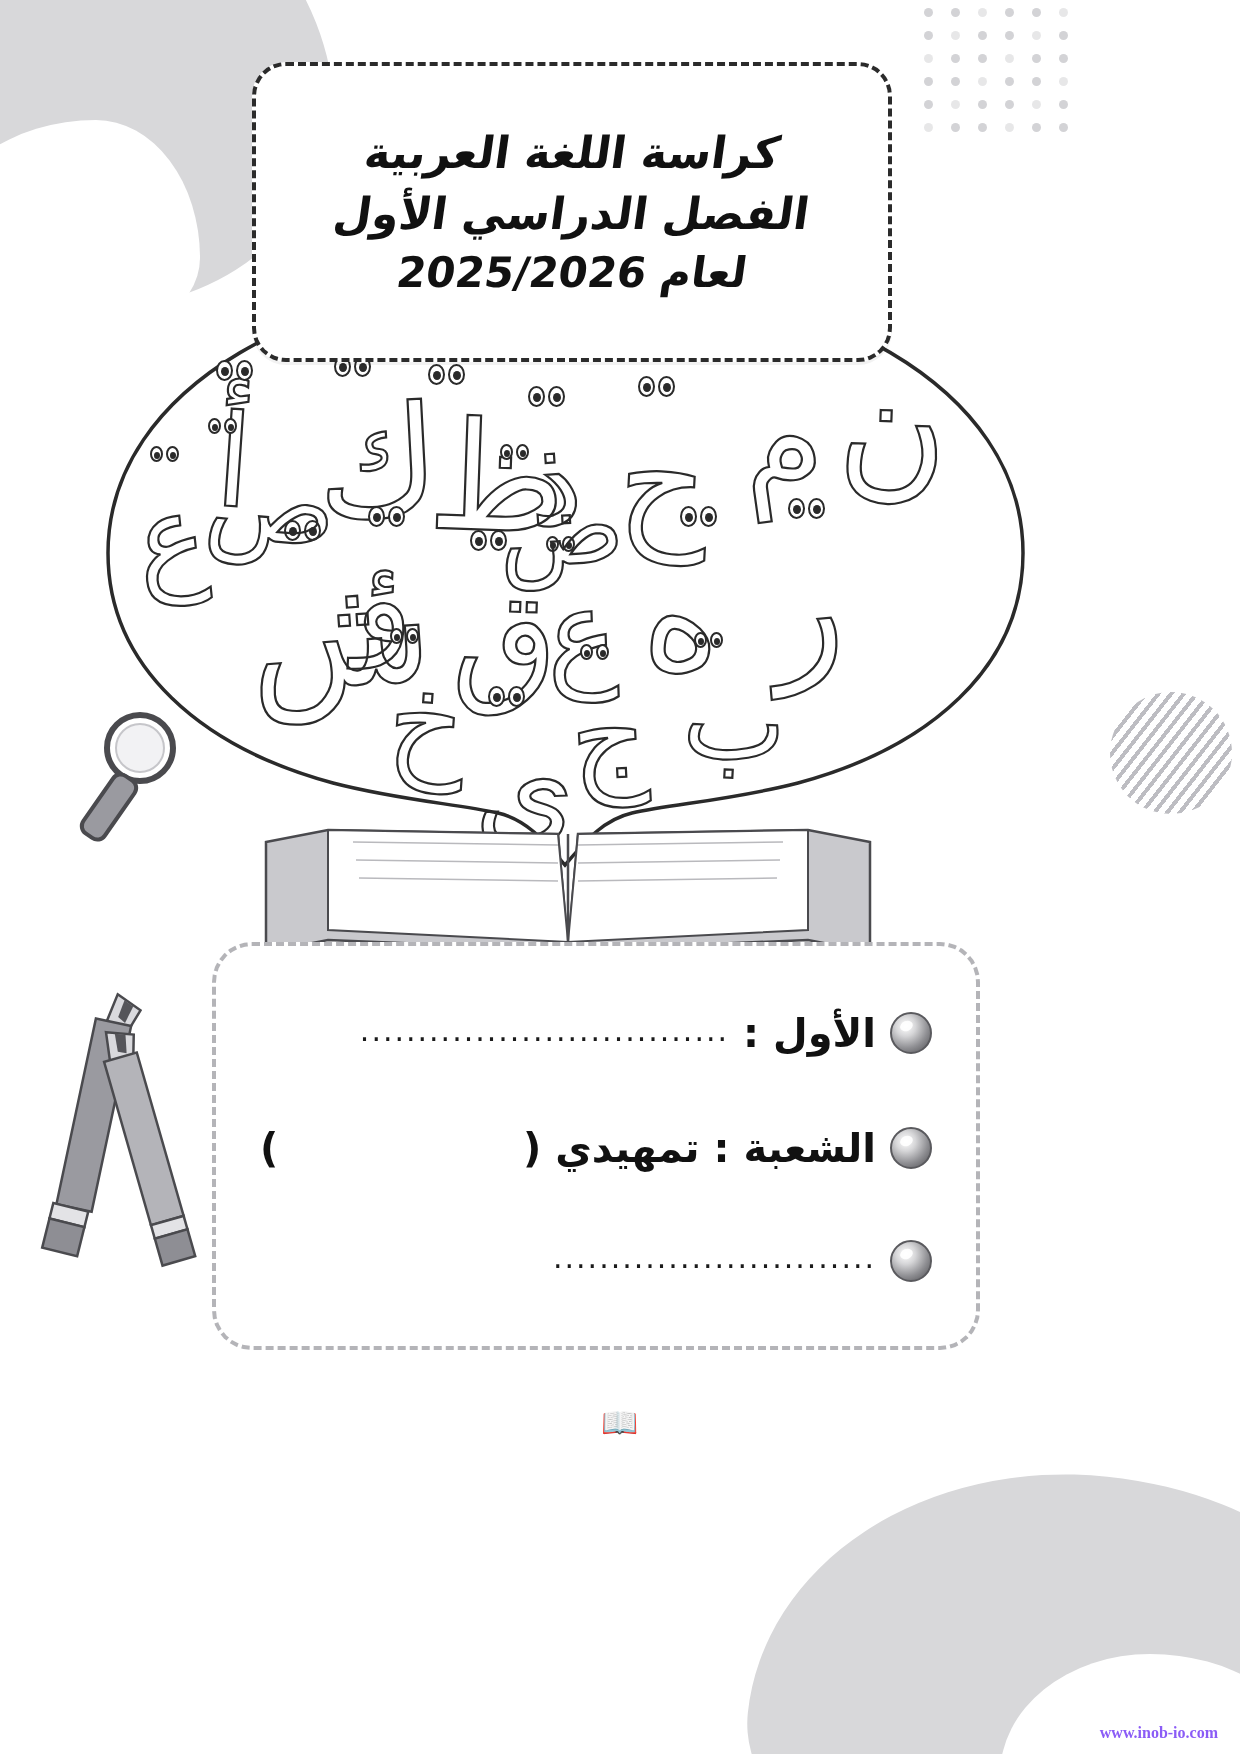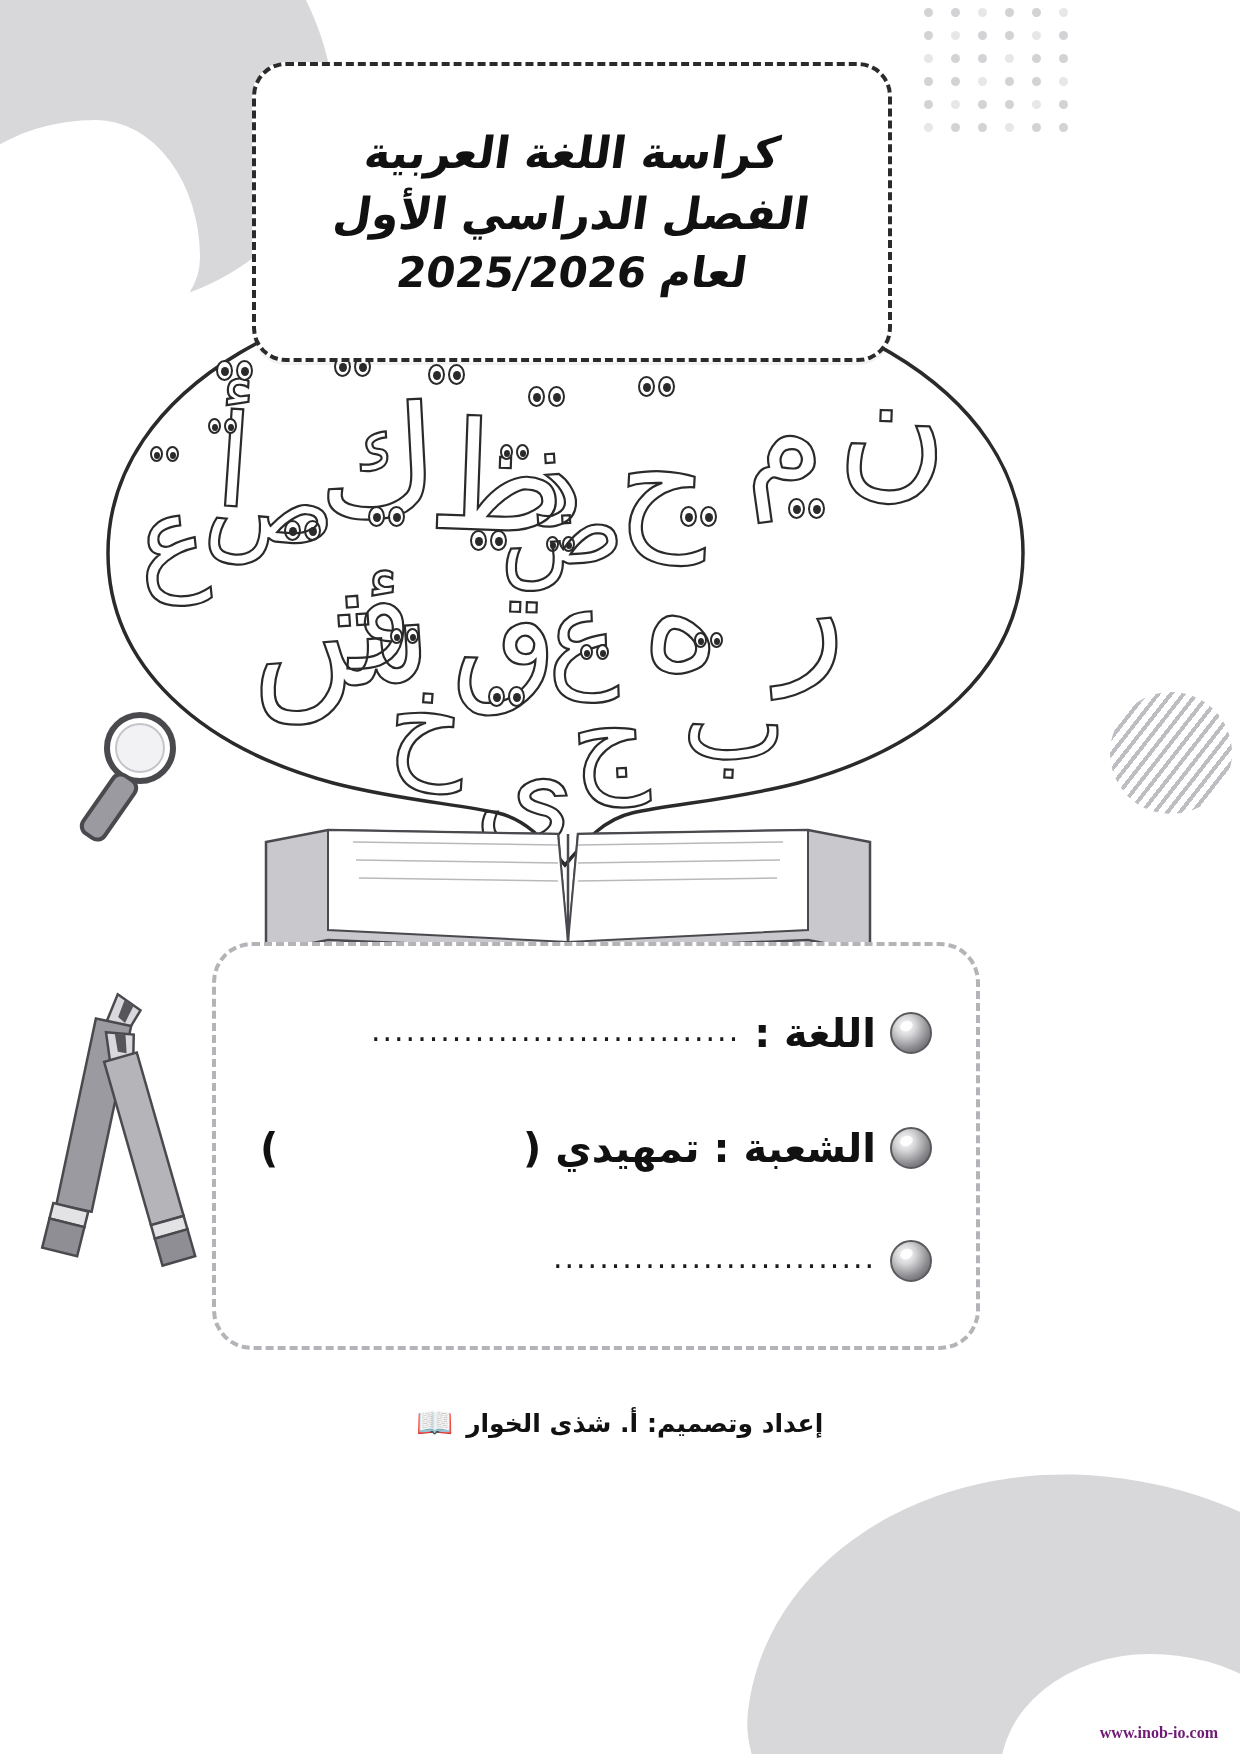--- a/index.html
+++ b/index.html
@@ -258,21 +258,21 @@
   }
   .credit-icon { font-size: 30px; line-height: 1; }
 
   
   .watermark {
     position: absolute;
     right: 22px; bottom: 12px;
     font-family: "Liberation Serif", serif;
     font-size: 16px;
     font-weight: bold;
-    color: #701a75;
+    color: #8b5cf6;
     z-index: 12;
   }
 </style>
 </head>
 <body>
 
 <div id="page">
 
   <div class="blob-topleft"></div>
   <div class="blob-topleft-2"></div>
@@ -474,38 +474,37 @@
         <rect x="94" y="236" width="34" height="14" fill="#e3e3e6" stroke="#4a4a4e" stroke-width="2.5"></rect>
         <rect x="94" y="250" width="34" height="28" fill="#8e8e94" stroke="#4a4a4e" stroke-width="2.5"></rect>
       </g>
     </svg>
   </div>
 
   <div class="info-card">
 
     <div class="info-row">
       <span class="bullet"></span>
-      <span class="info-label">اللغة :</span>
+      <span class="info-label">الأول :</span>
       <span class="dots-fill">................................</span>
     </div>
 
     <div class="info-row">
       <span class="bullet"></span>
       <span class="info-label">الشعبة : تمهيدي (</span>
       <span class="dots-fill"></span>
       <span class="paren-blank">)</span>
     </div>
 
     <div class="info-row">
       <span class="bullet"></span>
       <span class="dots-fill">............................</span>
     </div>
 
   </div>
 
   <div class="credit">
-    <span class="credit-text">إعداد وتصميم: أ. شذى الخوار</span>
     <span class="credit-icon">📖</span>
   </div>
 
   <div class="watermark">www.inob-io.com</div>
 
 </div>
 
 </body></html>

